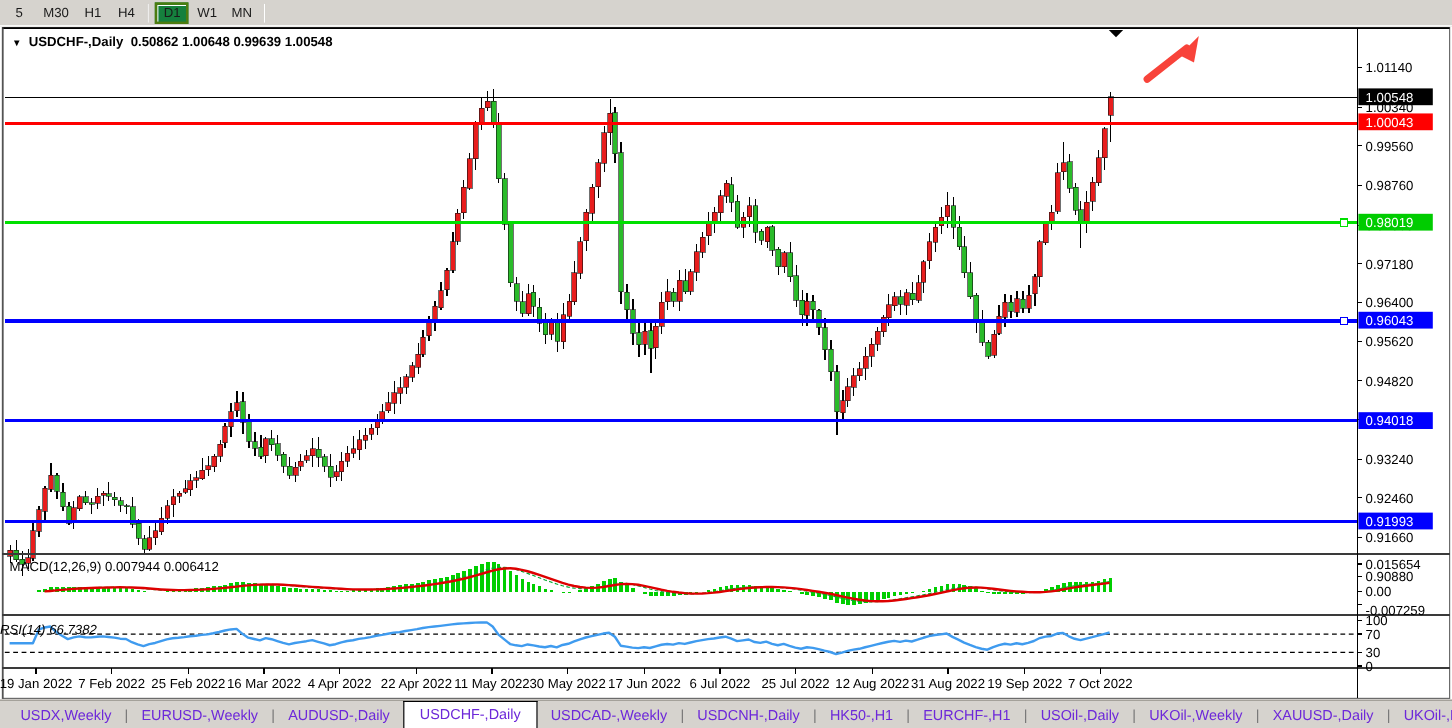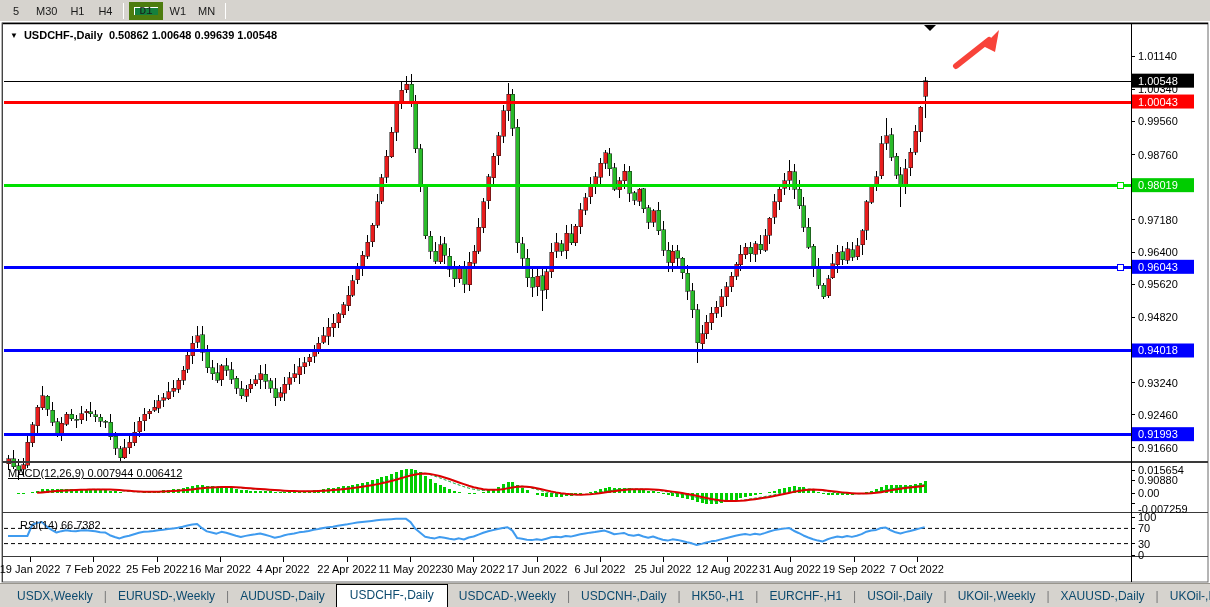--- a/index.html
+++ b/index.html
@@ -3,35 +3,35 @@
 <meta charset="utf-8">
 <style>
   html,body{margin:0;padding:0;width:1210px;height:607px;overflow:hidden;
     background:#d6d3ce;font-family:"Liberation Sans",sans-serif;-webkit-font-smoothing:none;}
   *{box-sizing:border-box;}
   
   .toolbar{position:absolute;left:0;top:0;width:1210px;height:22px;background:#d6d3ce;
     border-bottom:1px solid #fff;display:flex;align-items:center;padding-left:2px;z-index:30;}
   .tfbtn{height:18px;min-width:26px;padding:0 5px;margin:0 1px;font-size:11px;color:#1a1a1a;
     display:flex;align-items:center;justify-content:center;background:transparent;cursor:default;}
-  .tfbtn.active{background:#15803d;border:5px solid #4d7c0f;box-shadow:inset 1px 1px 0 #fff;font-family:Liberation Mono, monospace;}
+  .tfbtn.active{background:#15803d;border:2px solid #4d7c0f;box-shadow:inset 1px 1px 0 #fff;}
   .tfsep{width:1px;height:16px;background:#9d9a92;border-right:1px solid #fff;margin:0 4px;}
   
   #chartArea{position:absolute;left:0;top:22px;width:1210px;height:562px;background:#fff;z-index:1;}
   svg{position:absolute;left:0;top:0;}
   .overlay{position:absolute;color:#000;font-size:11px;white-space:pre;z-index:10;}
   #chartTitle{left:10px;top:7px;font-weight:bold;display:flex;align-items:center;gap:6px;}
   #chartTitle .tri{font-size:8px;}
-  #macdLabel{left:8px;top:445px;text-decoration:underline;}
-  #rsiLabel{left:20px;top:497px;}
+  #macdLabel{left:8px;top:445px;}
+  #rsiLabel{left:0;top:497px;font-style:italic;}
   
   .tabbar{position:absolute;left:0;bottom:0;width:1210px;height:24px;background:#d6d3ce;
     border-top:1px solid #98958d;display:flex;align-items:flex-end;z-index:30;font-size:12px;
     padding-left:6px;overflow:hidden;}
-  .tab{padding:3px 11px 4px 11px;color:#0c4a6e;white-space:nowrap;cursor:default;}
+  .tab{padding:3px 11px 4px 11px;color:#6d28d9;white-space:nowrap;cursor:default;}
   .tab.active{background:#fff;border:1px solid #000;border-bottom:none;font-weight:normal;
     padding:3px 13px 5px 13px;margin-top:0;}
   .tabsep{color:#777;padding:3px 0 4px 0;}
   .tabscroll{margin-left:auto;display:flex;gap:10px;padding:4px 10px 6px 2px;color:#000;
     font-size:9px;align-items:center;}
 </style>
 </head>
 <body>
 
 <div class="toolbar">

